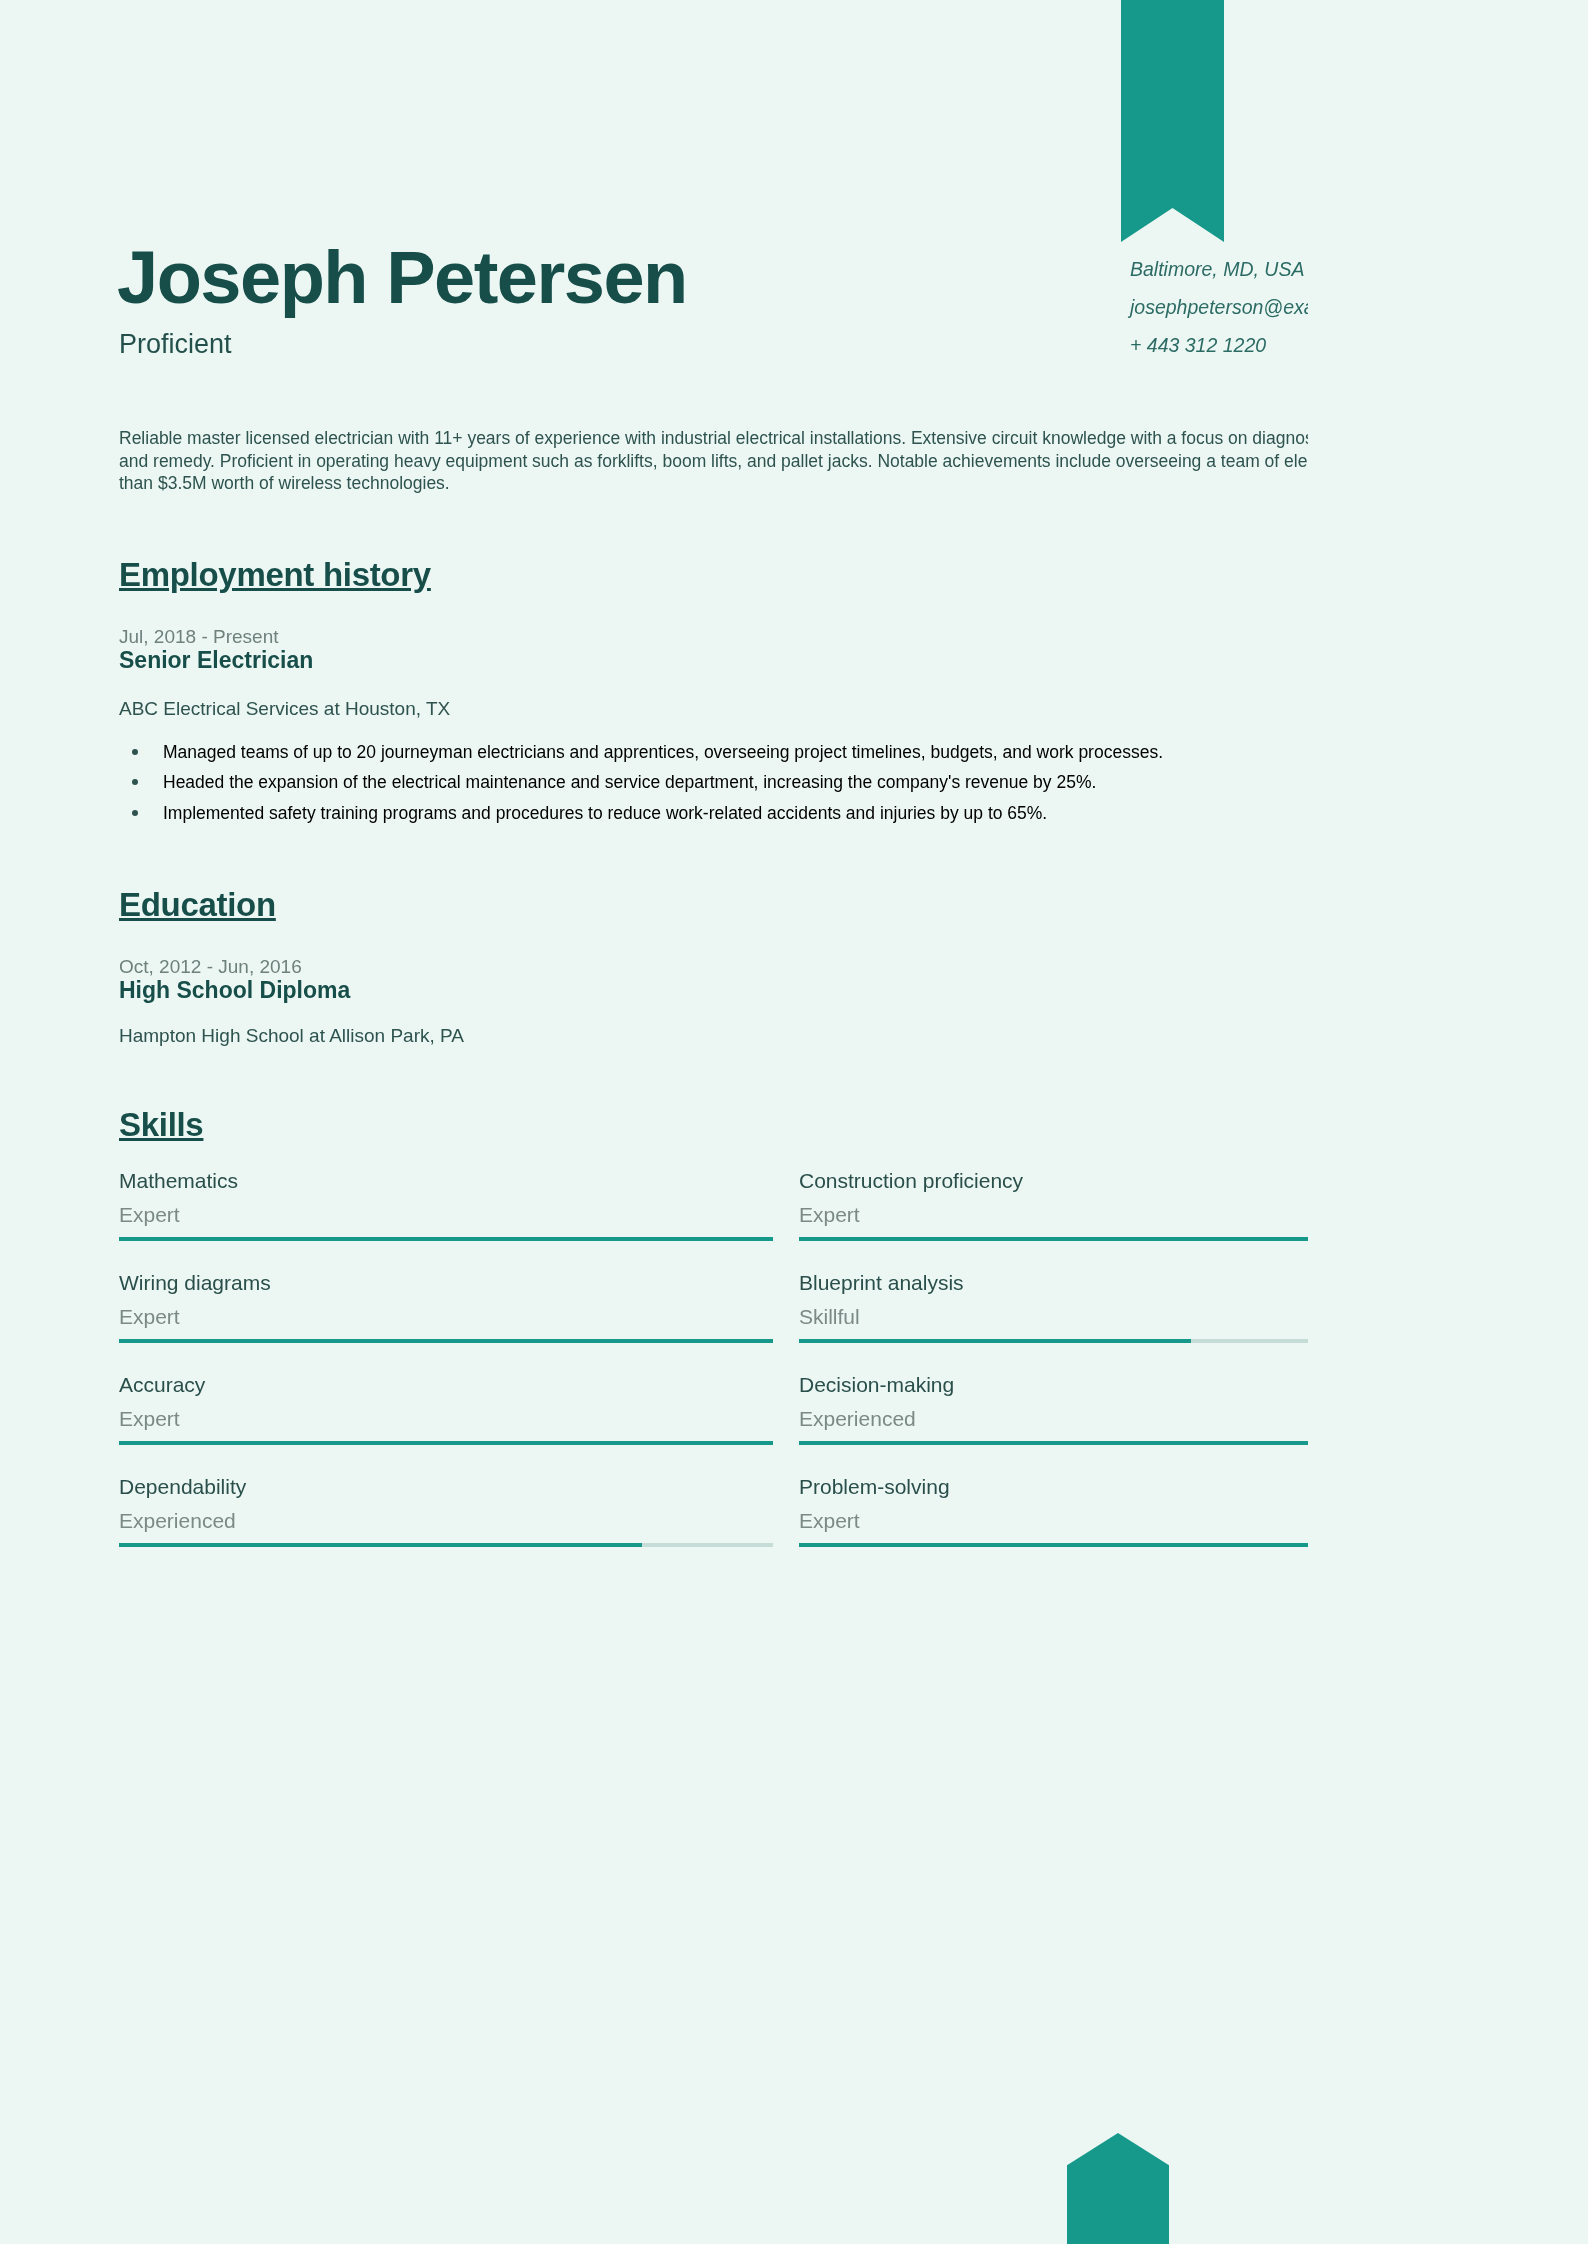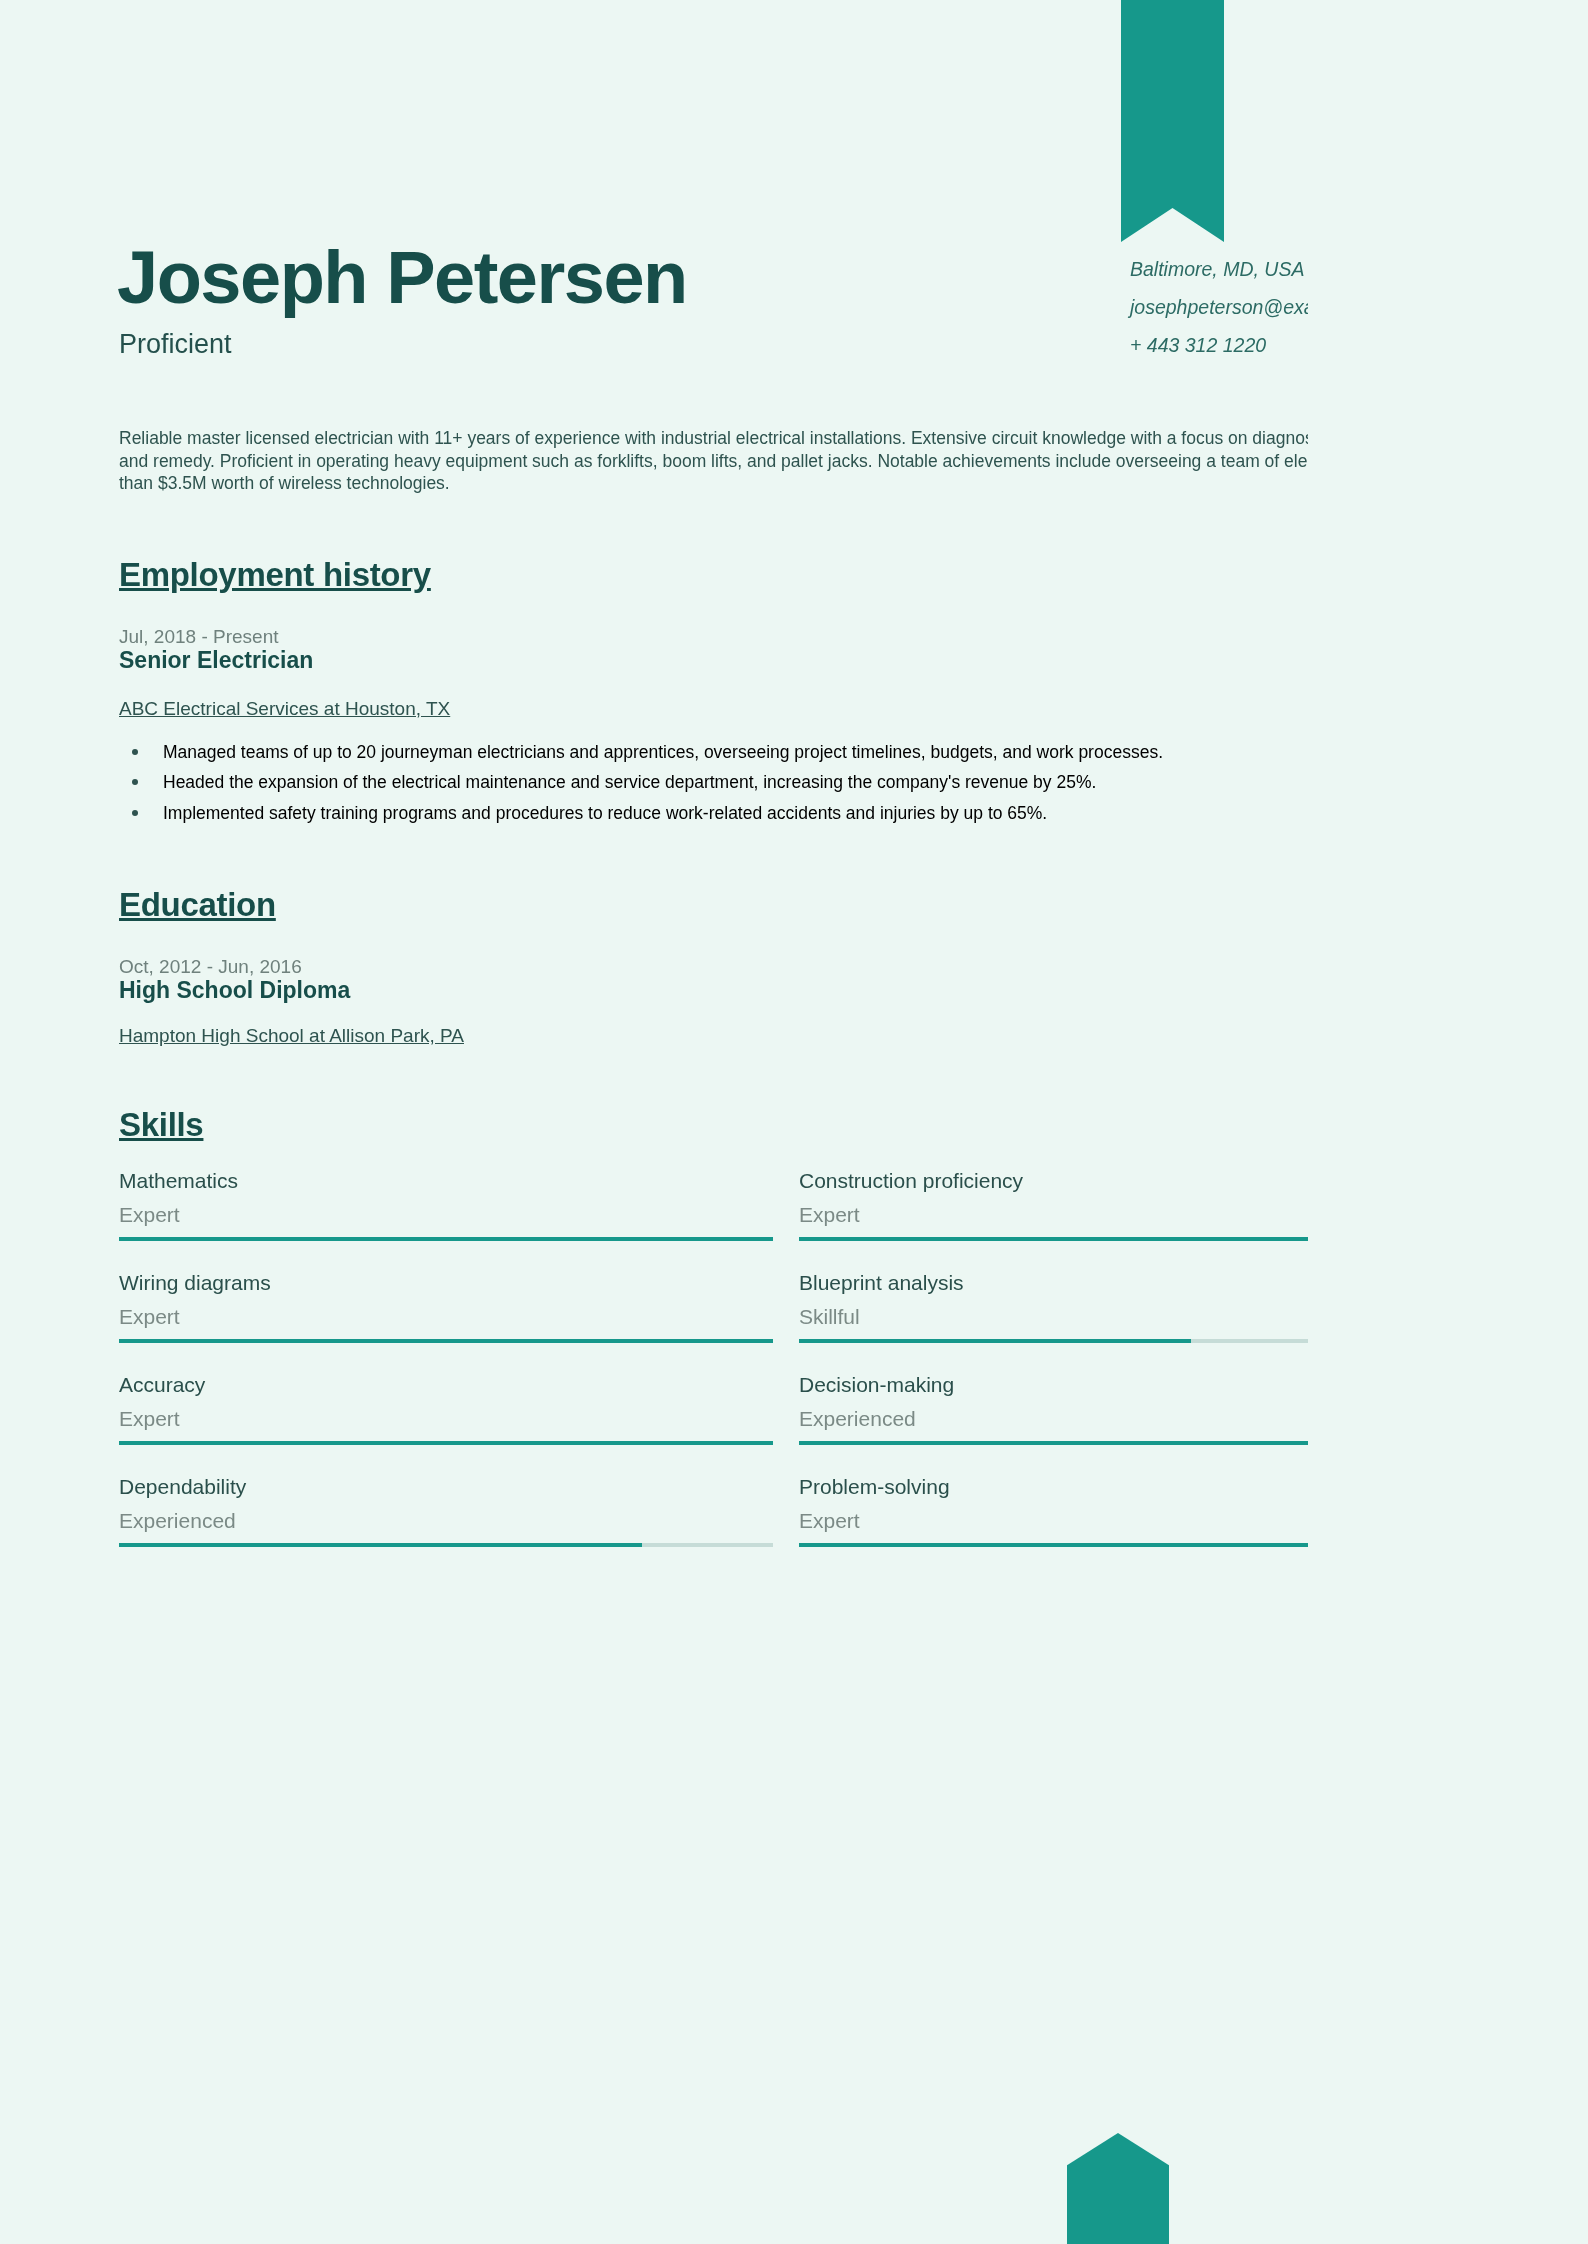--- a/index.html
+++ b/index.html
@@ -56,21 +56,21 @@
   .entry-dates{
     position:absolute;left:119px;
     font-size:19px;color:#6f817d;line-height:24px;
   }
   .entry-title{
     position:absolute;left:119px;
     font-size:23px;font-weight:700;color:#174e4a;line-height:28px;
   }
   .entry-sub{
     position:absolute;left:119px;
-    font-size:19px;color:#2e534f;line-height:24px;text-decoration:underline;
+    font-size:19px;color:#2e534f;line-height:24px;
   }
   .d-job{top:625px;}
   .t-job{top:646px;}
   .s-job{top:697px;}
   .d-edu{top:955px;}
   .t-edu{top:976px;}
   .s-edu{top:1024px;}
   
   .bullets{
     position:absolute;left:119px;top:741px;width:1352px;

